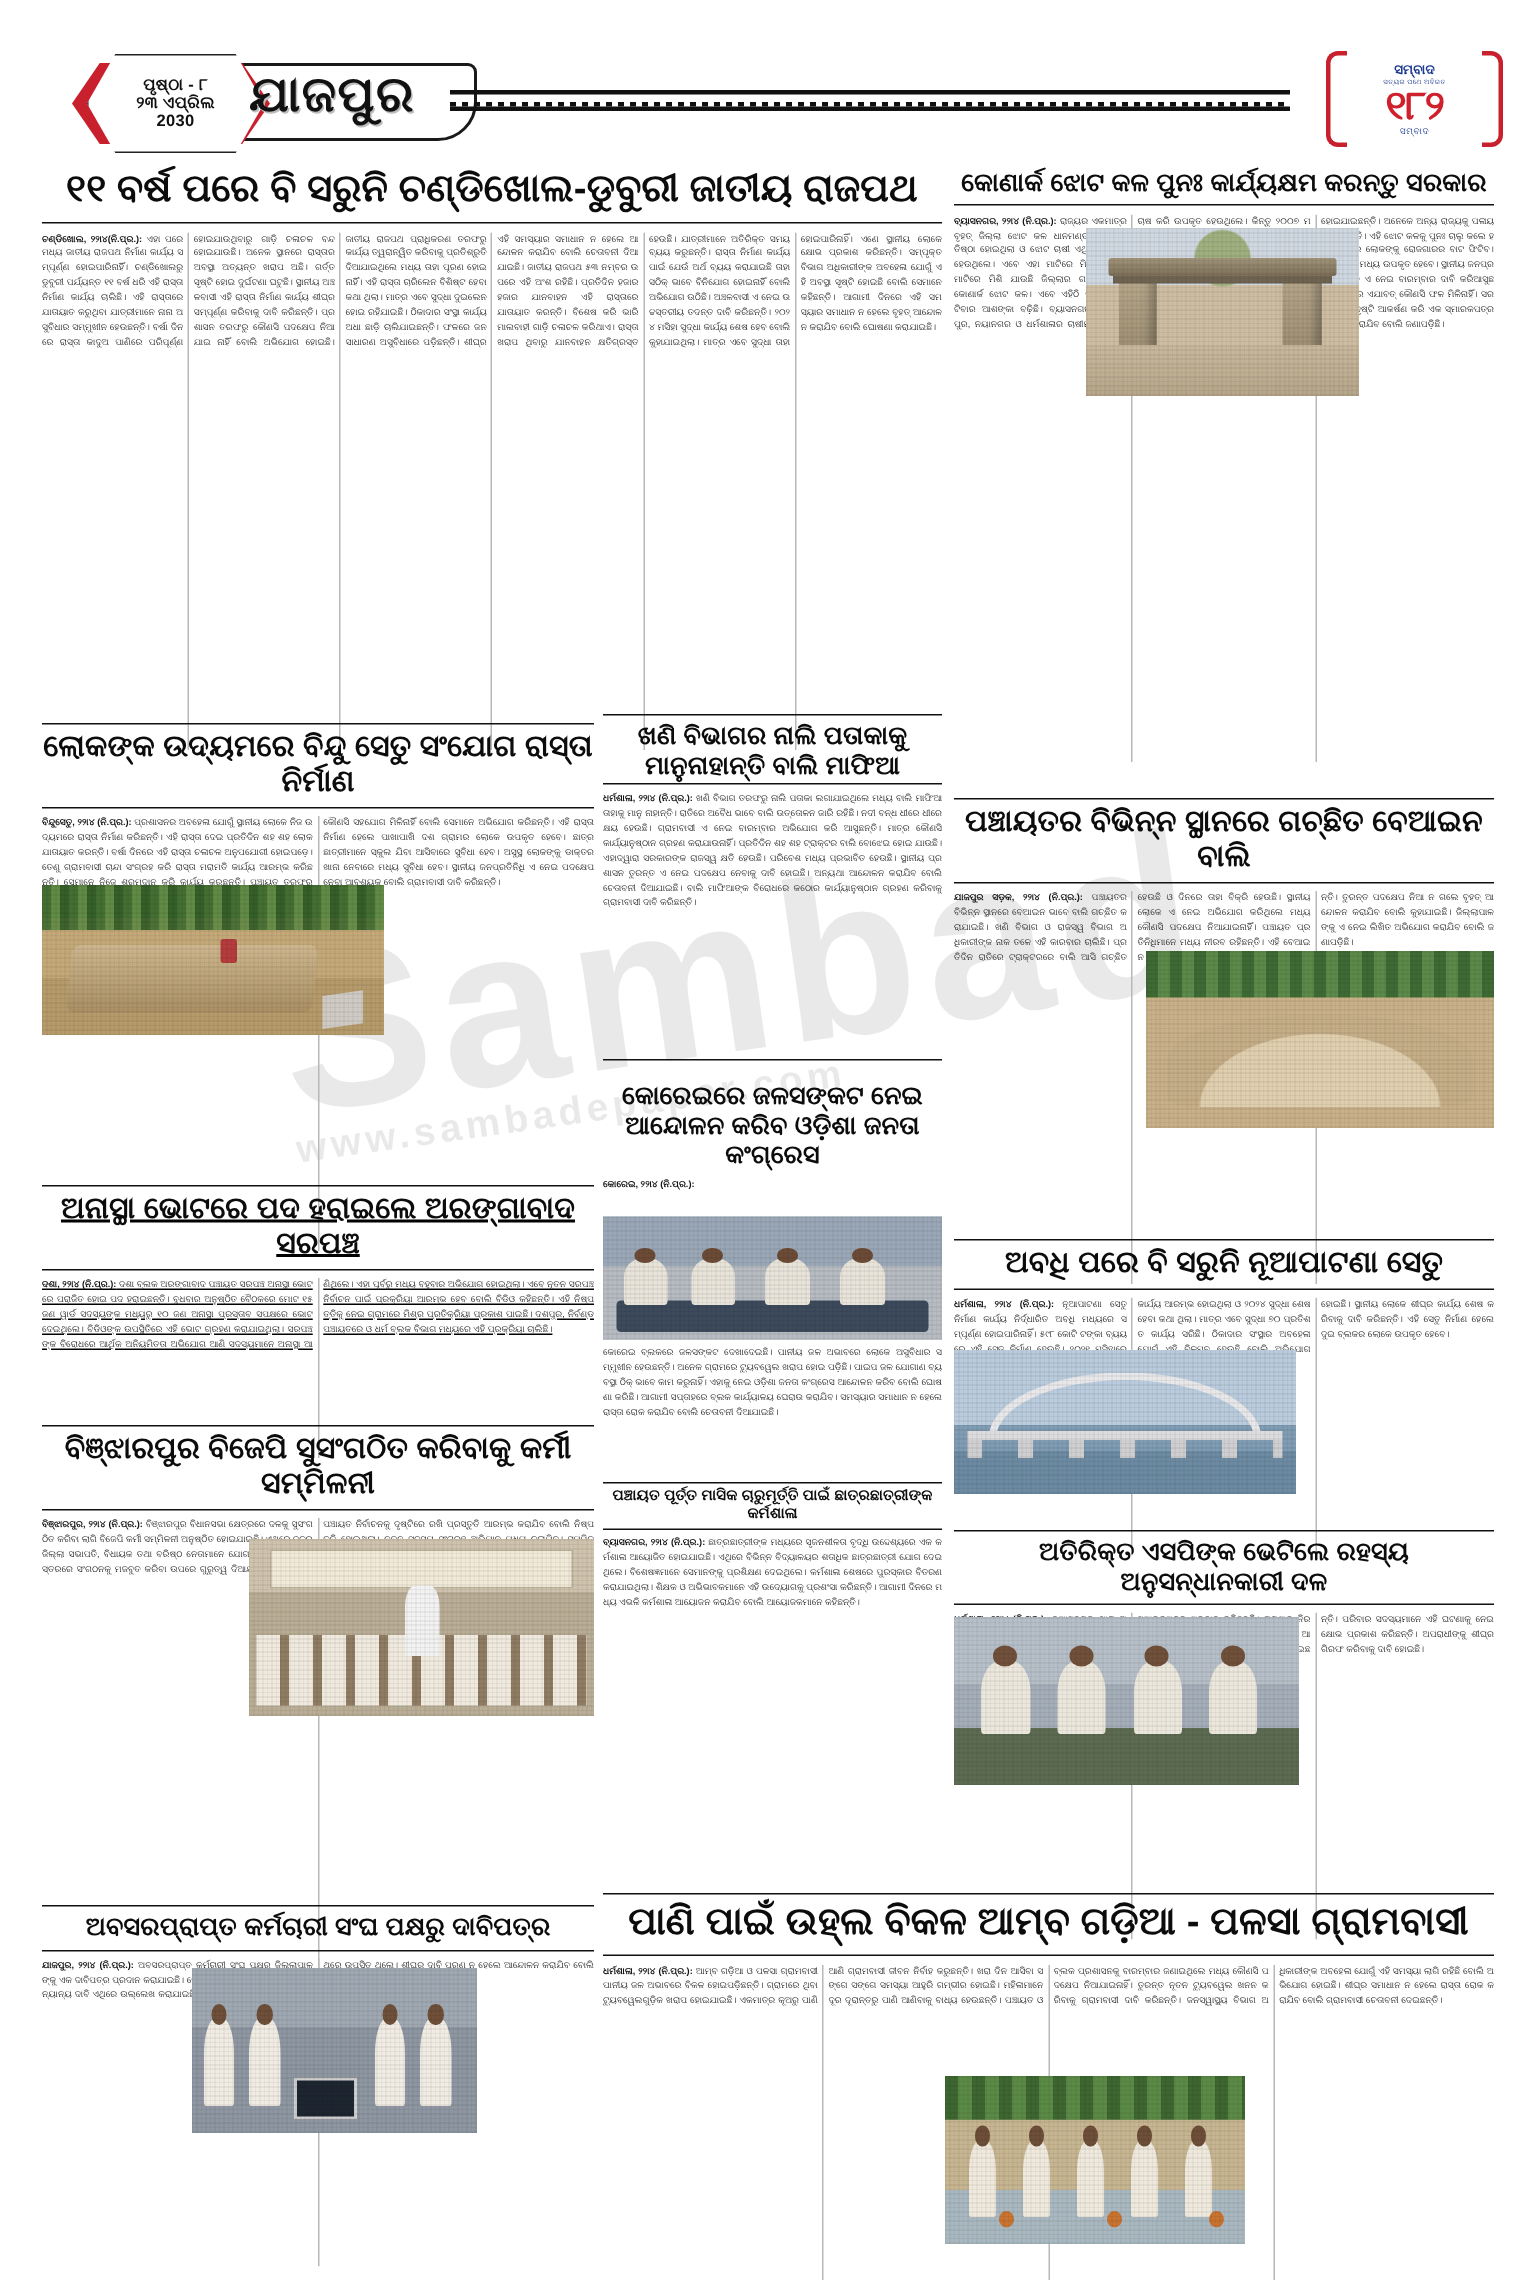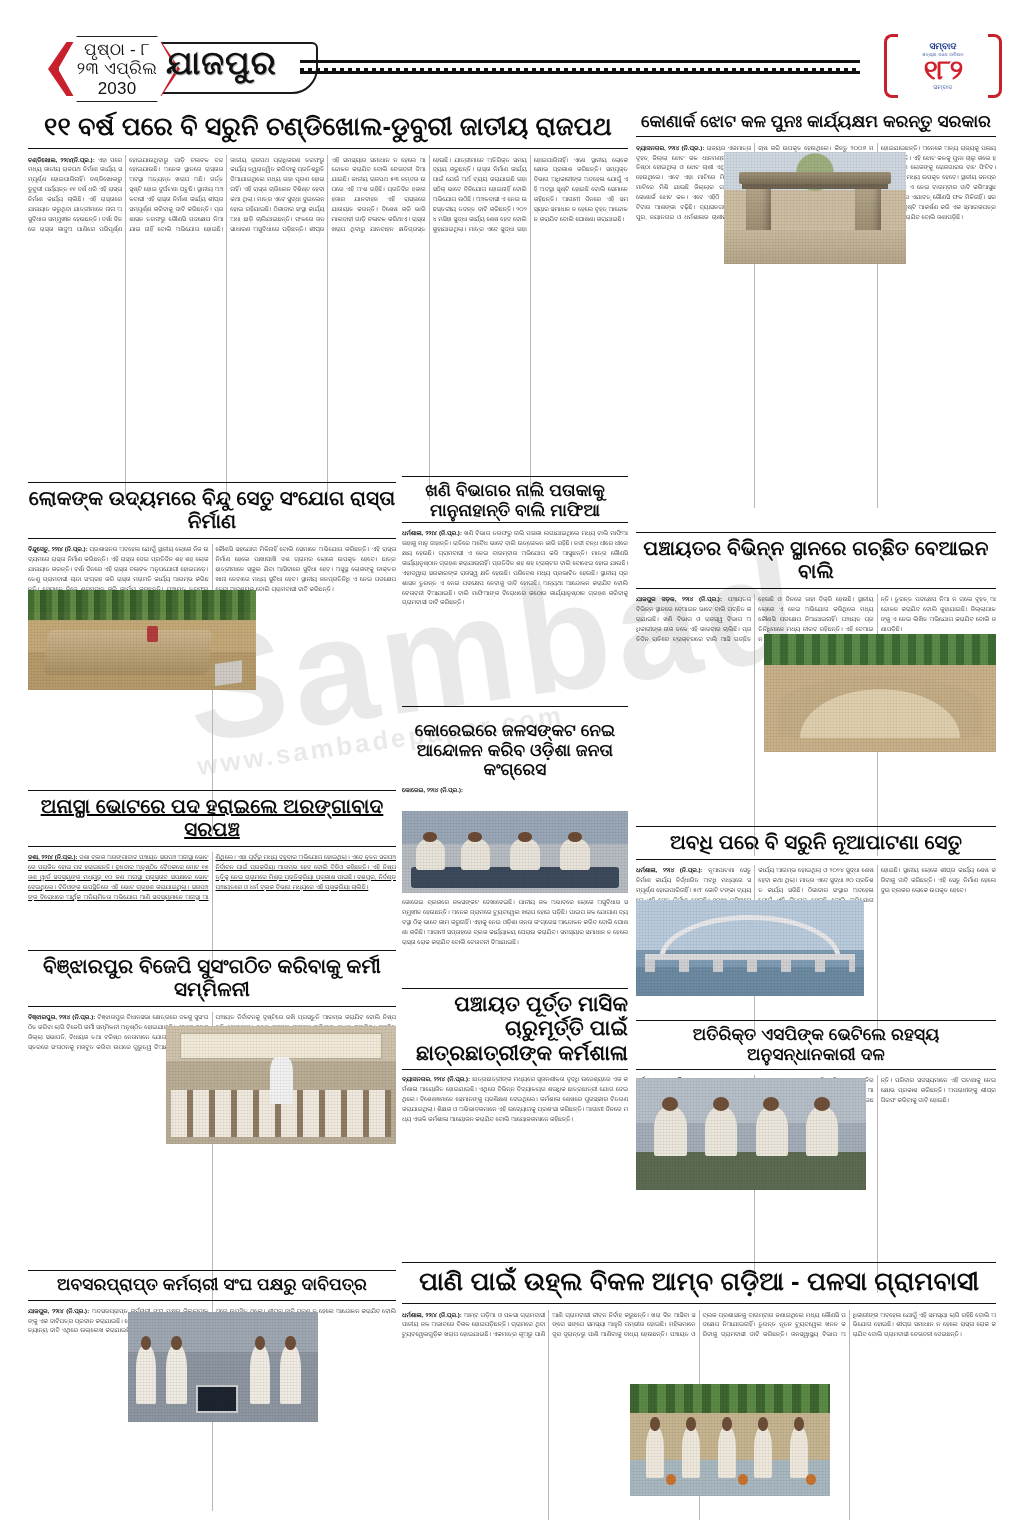--- a/index.html
+++ b/index.html
@@ -66,21 +66,21 @@
     left: 10px; top: 0px;
     width: 118px; height: 66px;
     background: #fff;
     border: 1.6px solid #222;
     clip-path: polygon(16% 0%, 84% 0%, 100% 50%, 84% 100%, 16% 100%, 0% 50%);
     display: flex; flex-direction: column;
     align-items: center; justify-content: center;
     line-height: 1.12;
   }
   .hex-white span {
-    font-size: 17px; color: #111; font-weight: 400;
+    font-size: 11px; color: #111; font-weight: 700;
     letter-spacing: .2px; white-space: nowrap;
   }
   .edition-name {
     position: absolute;
     left: 166px; top: 44px;
     font-size: 33px; font-weight: 700; color: #111;
     letter-spacing: 1px;
     text-shadow: 1px 1px 0 #bdbdbd;
     text-align: center;
   }
@@ -107,21 +107,21 @@
   .hl {
     font-weight: 700;
     color: #0c0c0c;
     text-align: center;
     line-height: 1.16;
     letter-spacing: .1px;
   }
   .hl-xl { font-size: 25.5px; }
   .hl-lg { font-size: 20px; }
   .hl-md { font-size: 17px; }
-  .hl-sm { font-size: 21px; text-align: right; }
+  .hl-sm { font-size: 10px; }
 
   .rule-top { border-top: 1.6px solid #111; }
   .rule-bot { border-bottom: 1.6px solid #111; }
 
   
   .body {
     font-size: 6.1px;
     line-height: 1.62;
     color: #2a2a2a;
     text-align: justify;

